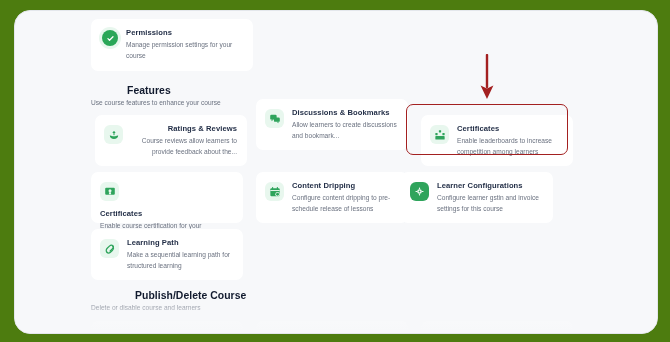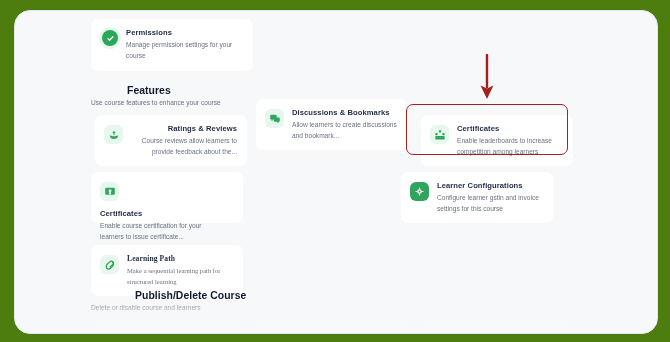--- a/index.html
+++ b/index.html
@@ -220,38 +220,54 @@
             <circle cx="8" cy="6.4" r="2" fill="#e8f7ee"></circle>
             <path d="M6.6 8.2 L6.6 11.6 L8 10.6 L9.4 11.6 L9.4 8.2 Z" fill="#e8f7ee"></path>
           </svg>
         </span>
         <div class="card-text">
           <div class="card-title">Certificates</div>
           <div class="card-desc">Enable course certification for your learners to issue certificate...</div>
         </div>
       </div>
 
+      <div class="card" style="left:241px; top:161px; width:152px; height:51px;">
+        <span class="card-icon">
+          <svg width="12" height="12" viewBox="0 0 16 16">
+            <rect x="1.8" y="3" width="12.4" height="10.6" rx="1.4" fill="#2fa45c"></rect>
+            <rect x="4" y="1.2" width="1.5" height="3" rx="0.7" fill="#2fa45c"></rect>
+            <rect x="10.5" y="1.2" width="1.5" height="3" rx="0.7" fill="#2fa45c"></rect>
+            <rect x="1.8" y="5.4" width="12.4" height="1.3" fill="#e8f7ee"></rect>
+            <circle cx="11.4" cy="11" r="3" fill="#e8f7ee"></circle>
+            <circle cx="11.4" cy="11" r="1.9" fill="#2fa45c"></circle>
+          </svg>
+        </span>
+        <div class="card-text">
+          <div class="card-title">Content Dripping</div>
+          <div class="card-desc">Configure content dripping to pre-schedule release of lessons</div>
+        </div>
+      </div>
 
       <div class="card" style="left:386px; top:161px; width:152px; height:51px;">
         <span class="card-icon solid">
           <svg width="11" height="11" viewBox="0 0 16 16">
             <path d="M8 4.6 A3.4 3.4 0 1 0 8 11.4 A3.4 3.4 0 1 0 8 4.6 Z M8 6.6 A1.4 1.4 0 1 1 8 9.4 A1.4 1.4 0 1 1 8 6.6 Z" fill="#ffffff"></path>
             <rect x="7.1" y="2.2" width="1.8" height="2.2" rx="0.6" fill="#ffffff"></rect>
             <rect x="7.1" y="11.6" width="1.8" height="2.2" rx="0.6" fill="#ffffff"></rect>
             <rect x="2.2" y="7.1" width="2.2" height="1.8" rx="0.6" fill="#ffffff"></rect>
             <rect x="11.6" y="7.1" width="2.2" height="1.8" rx="0.6" fill="#ffffff"></rect>
           </svg>
         </span>
         <div class="card-text">
           <div class="card-title">Learner Configurations</div>
           <div class="card-desc">Configure learner gstin and invoice settings for this course</div>
         </div>
       </div>
 
-      <div class="card" style="left:76px; top:234px; width:152px; height:51px;font-family:Liberation Serif, serif;">
+      <div class="card" style="left:76px; top:218px; width:152px; height:51px;">
         <span class="card-icon">
           <svg width="12" height="12" viewBox="0 0 16 16">
             <path d="M4.2 12.6 C2.4 10.8 2.6 8.4 4.6 6.6 L7.6 3.8 C9 2.5 10.8 2.6 11.8 3.7 C12.8 4.8 12.6 6.5 11.3 7.7 L8.2 10.6" fill="none" stroke="#2fa45c" stroke-width="1.7" stroke-linecap="round"></path>
             <path d="M11.6 4.2 C13.2 5.9 13 8.2 11.1 9.9 L8.2 12.6 C6.9 13.8 5.2 13.7 4.3 12.7" fill="none" stroke="#2fa45c" stroke-width="1.7" stroke-linecap="round"></path>
           </svg>
         </span>
         <div class="card-text">
           <div class="card-title">Learning Path</div>
           <div class="card-desc">Make a sequential learning path for structured learning</div>
         </div>

